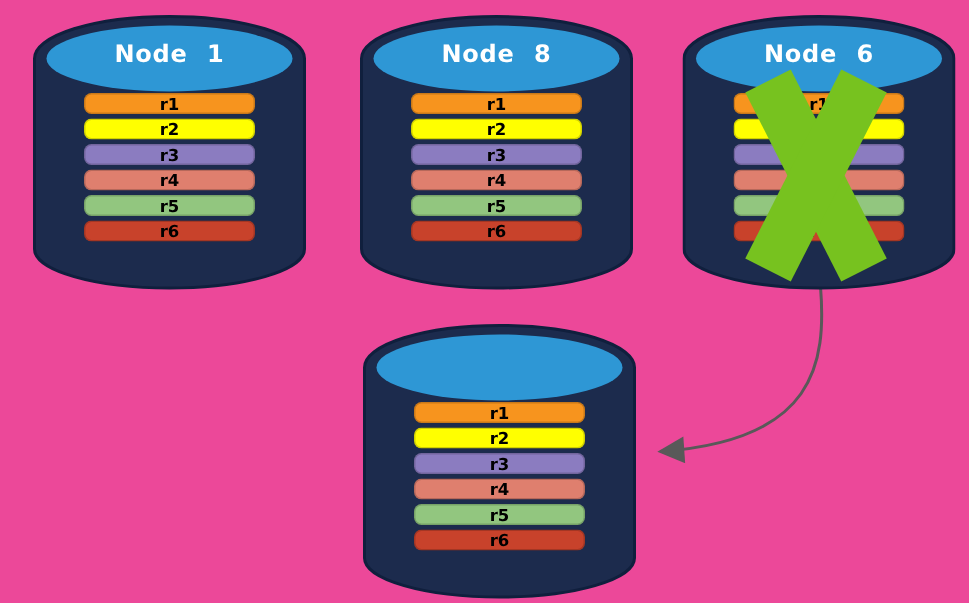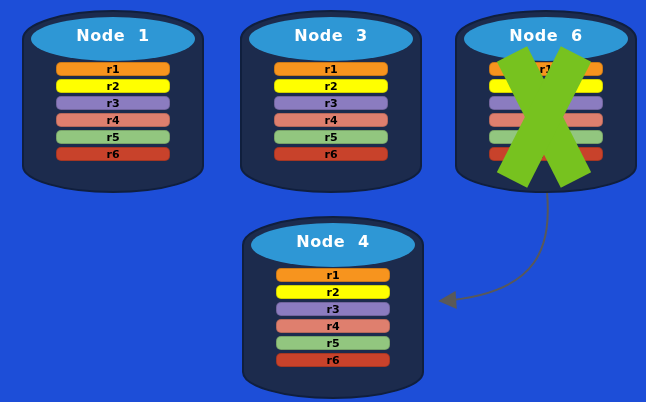--- a/index.html
+++ b/index.html
@@ -1,17 +1,17 @@
 <!DOCTYPE html>
 <html><head>
 <meta charset="utf-8">
 <style>
   html,body{margin:0;padding:0;background:#ffffff;}
   .canvas{
-    position:relative;width:646px;height:402px;background:#1d4ed8;
+    position:relative;width:646px;height:402px;background:#ec4899;
     font-family:"DejaVu Sans","Liberation Sans",sans-serif;overflow:hidden;
   }
   .node{position:absolute;width:182px;height:190px;}
   .node1{left:22px;top:6px;}
   .node2{left:240px;top:6px;}
   .node3{left:455px;top:6px;}
   .node4{left:242px;top:212px;}
   .cyl{position:absolute;left:0;top:0;}
   .node-label{
     position:absolute;top:20px;left:0;width:100%;text-align:center;
@@ -56,21 +56,21 @@
       <div class="row" style="background-color: rgb(146, 198, 127);">r5</div>
       <div class="row" style="background-color: rgb(200, 66, 43);">r6</div>
     </div>
   </div>
 
   <div class="node node2">
     <svg class="cyl" width="182" height="190" viewBox="0 0 182 190">
       <path d="M1,33 A90,28 0 0 1 181,33 L181,160 A90,26 0 0 1 1,160 Z" fill="#1C2B4D" stroke="#101F3D" stroke-width="2"></path>
       <ellipse cx="91" cy="33" rx="82" ry="22" fill="#2E97D5"></ellipse>
     </svg>
-    <div class="node-label">Node 3</div>
+    <div class="node-label">Node 8</div>
     <div class="rows">
       <div class="row" style="background-color: rgb(247, 148, 30);">r1</div>
       <div class="row" style="background-color: rgb(255, 255, 0);">r2</div>
       <div class="row" style="background-color: rgb(139, 124, 192);">r3</div>
       <div class="row" style="background-color: rgb(223, 127, 110);">r4</div>
       <div class="row" style="background-color: rgb(146, 198, 127);">r5</div>
       <div class="row" style="background-color: rgb(200, 66, 43);">r6</div>
     </div>
   </div>
 
@@ -88,21 +88,20 @@
       <div class="row" style="background-color: rgb(146, 198, 127);">r5</div>
       <div class="row" style="background-color: rgb(200, 66, 43);">r6</div>
     </div>
   </div>
 
   <div class="node node4">
     <svg class="cyl" width="182" height="190" viewBox="0 0 182 190">
       <path d="M1,33 A90,28 0 0 1 181,33 L181,160 A90,26 0 0 1 1,160 Z" fill="#1C2B4D" stroke="#101F3D" stroke-width="2"></path>
       <ellipse cx="91" cy="33" rx="82" ry="22" fill="#2E97D5"></ellipse>
     </svg>
-    <div class="node-label">Node 4</div>
     <div class="rows">
       <div class="row" style="background-color: rgb(247, 148, 30);">r1</div>
       <div class="row" style="background-color: rgb(255, 255, 0);">r2</div>
       <div class="row" style="background-color: rgb(139, 124, 192);">r3</div>
       <div class="row" style="background-color: rgb(223, 127, 110);">r4</div>
       <div class="row" style="background-color: rgb(146, 198, 127);">r5</div>
       <div class="row" style="background-color: rgb(200, 66, 43);">r6</div>
     </div>
   </div>
 

